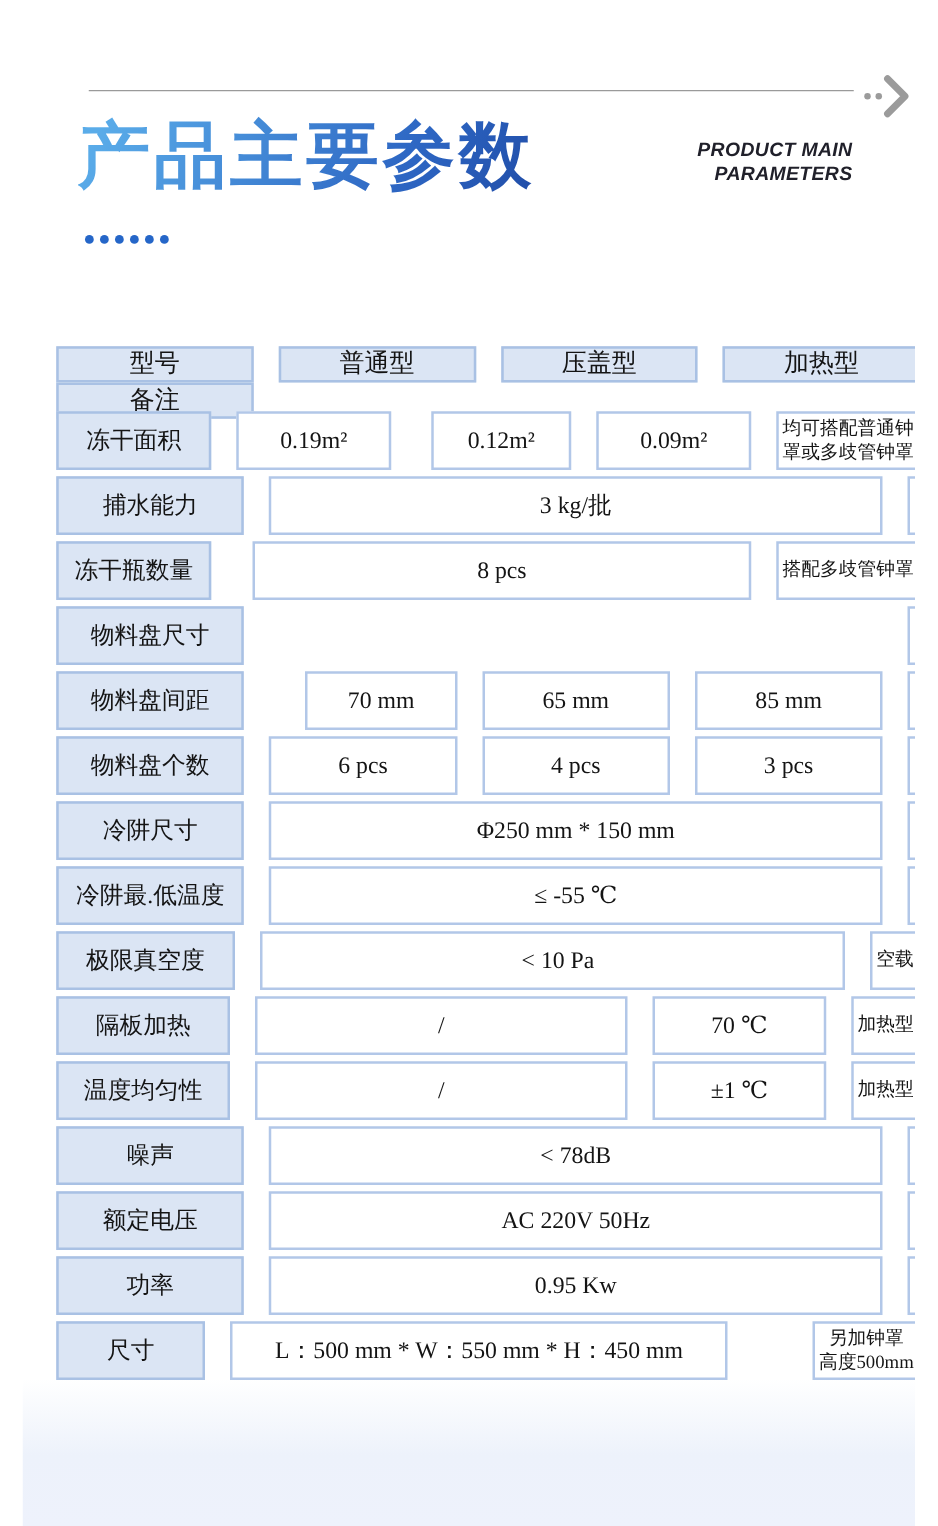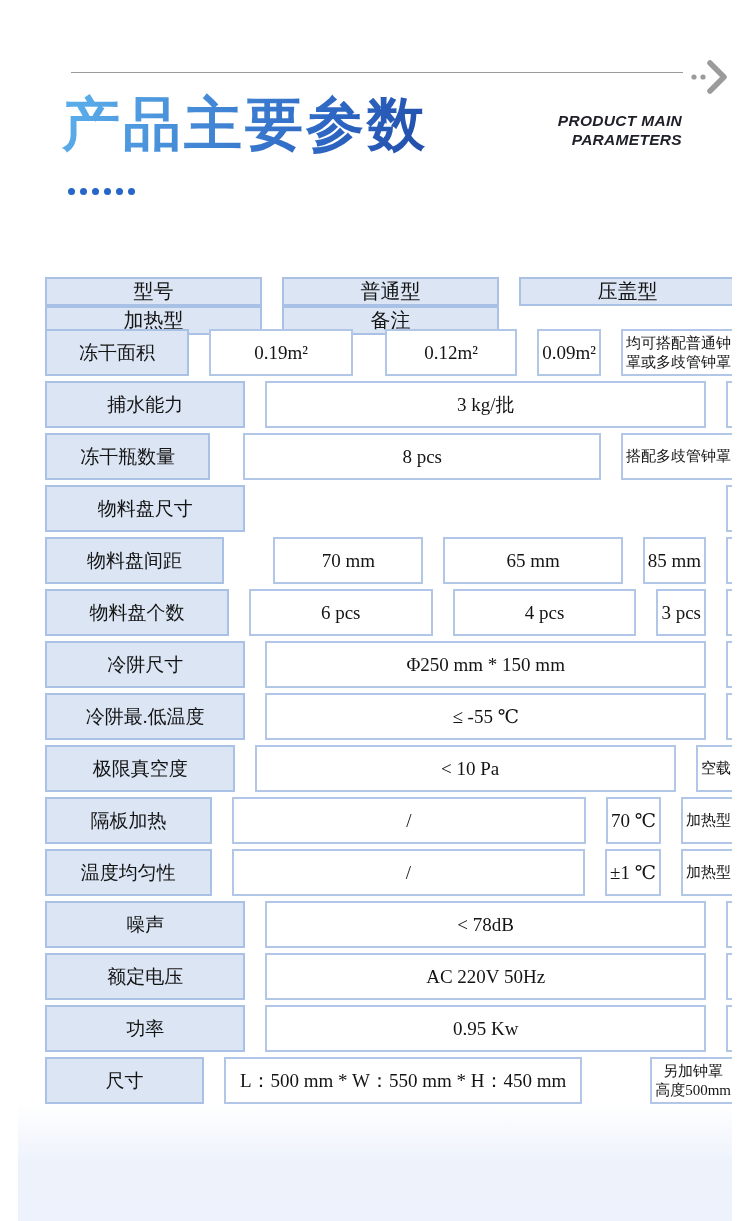--- a/index.html
+++ b/index.html
@@ -33,21 +33,21 @@
   .title-dots { position:absolute; left:50px; top:188px; display:flex; gap:5px; }
   .title-dots .dot { width:7px; height:7px; border-radius:50%; background:#2566c8; }
   .subtitle {
     position:absolute; right:50px; top:111px; text-align:right;
     font-family:"Liberation Sans","DejaVu Sans",sans-serif;
     font-style:italic; font-weight:700; font-size:15.5px; line-height:19px;
     letter-spacing:0.3px; color:#20202a;
   }
   .spec-table { position:absolute; left:27px; top:277px; width:691px; }
   .t-row {
-    display:grid; grid-template-columns:repeat(3,1fr); column-gap:20px;
+    display:grid; grid-template-columns:repeat(4,1fr); column-gap:20px;
     height:47px; margin-bottom:5px;
   }
   .cell {
     display:flex; align-items:center; justify-content:center;
     border:2px solid #b2c7e8; background:#ffffff;
     font-size:19px; color:#141414; text-align:center; line-height:1.15;
     padding:1px 3px;
   }
   .cell.head, .cell.rowlabel {
     background:#dbe5f4; border-color:#a9c1e4; font-size:20px;

